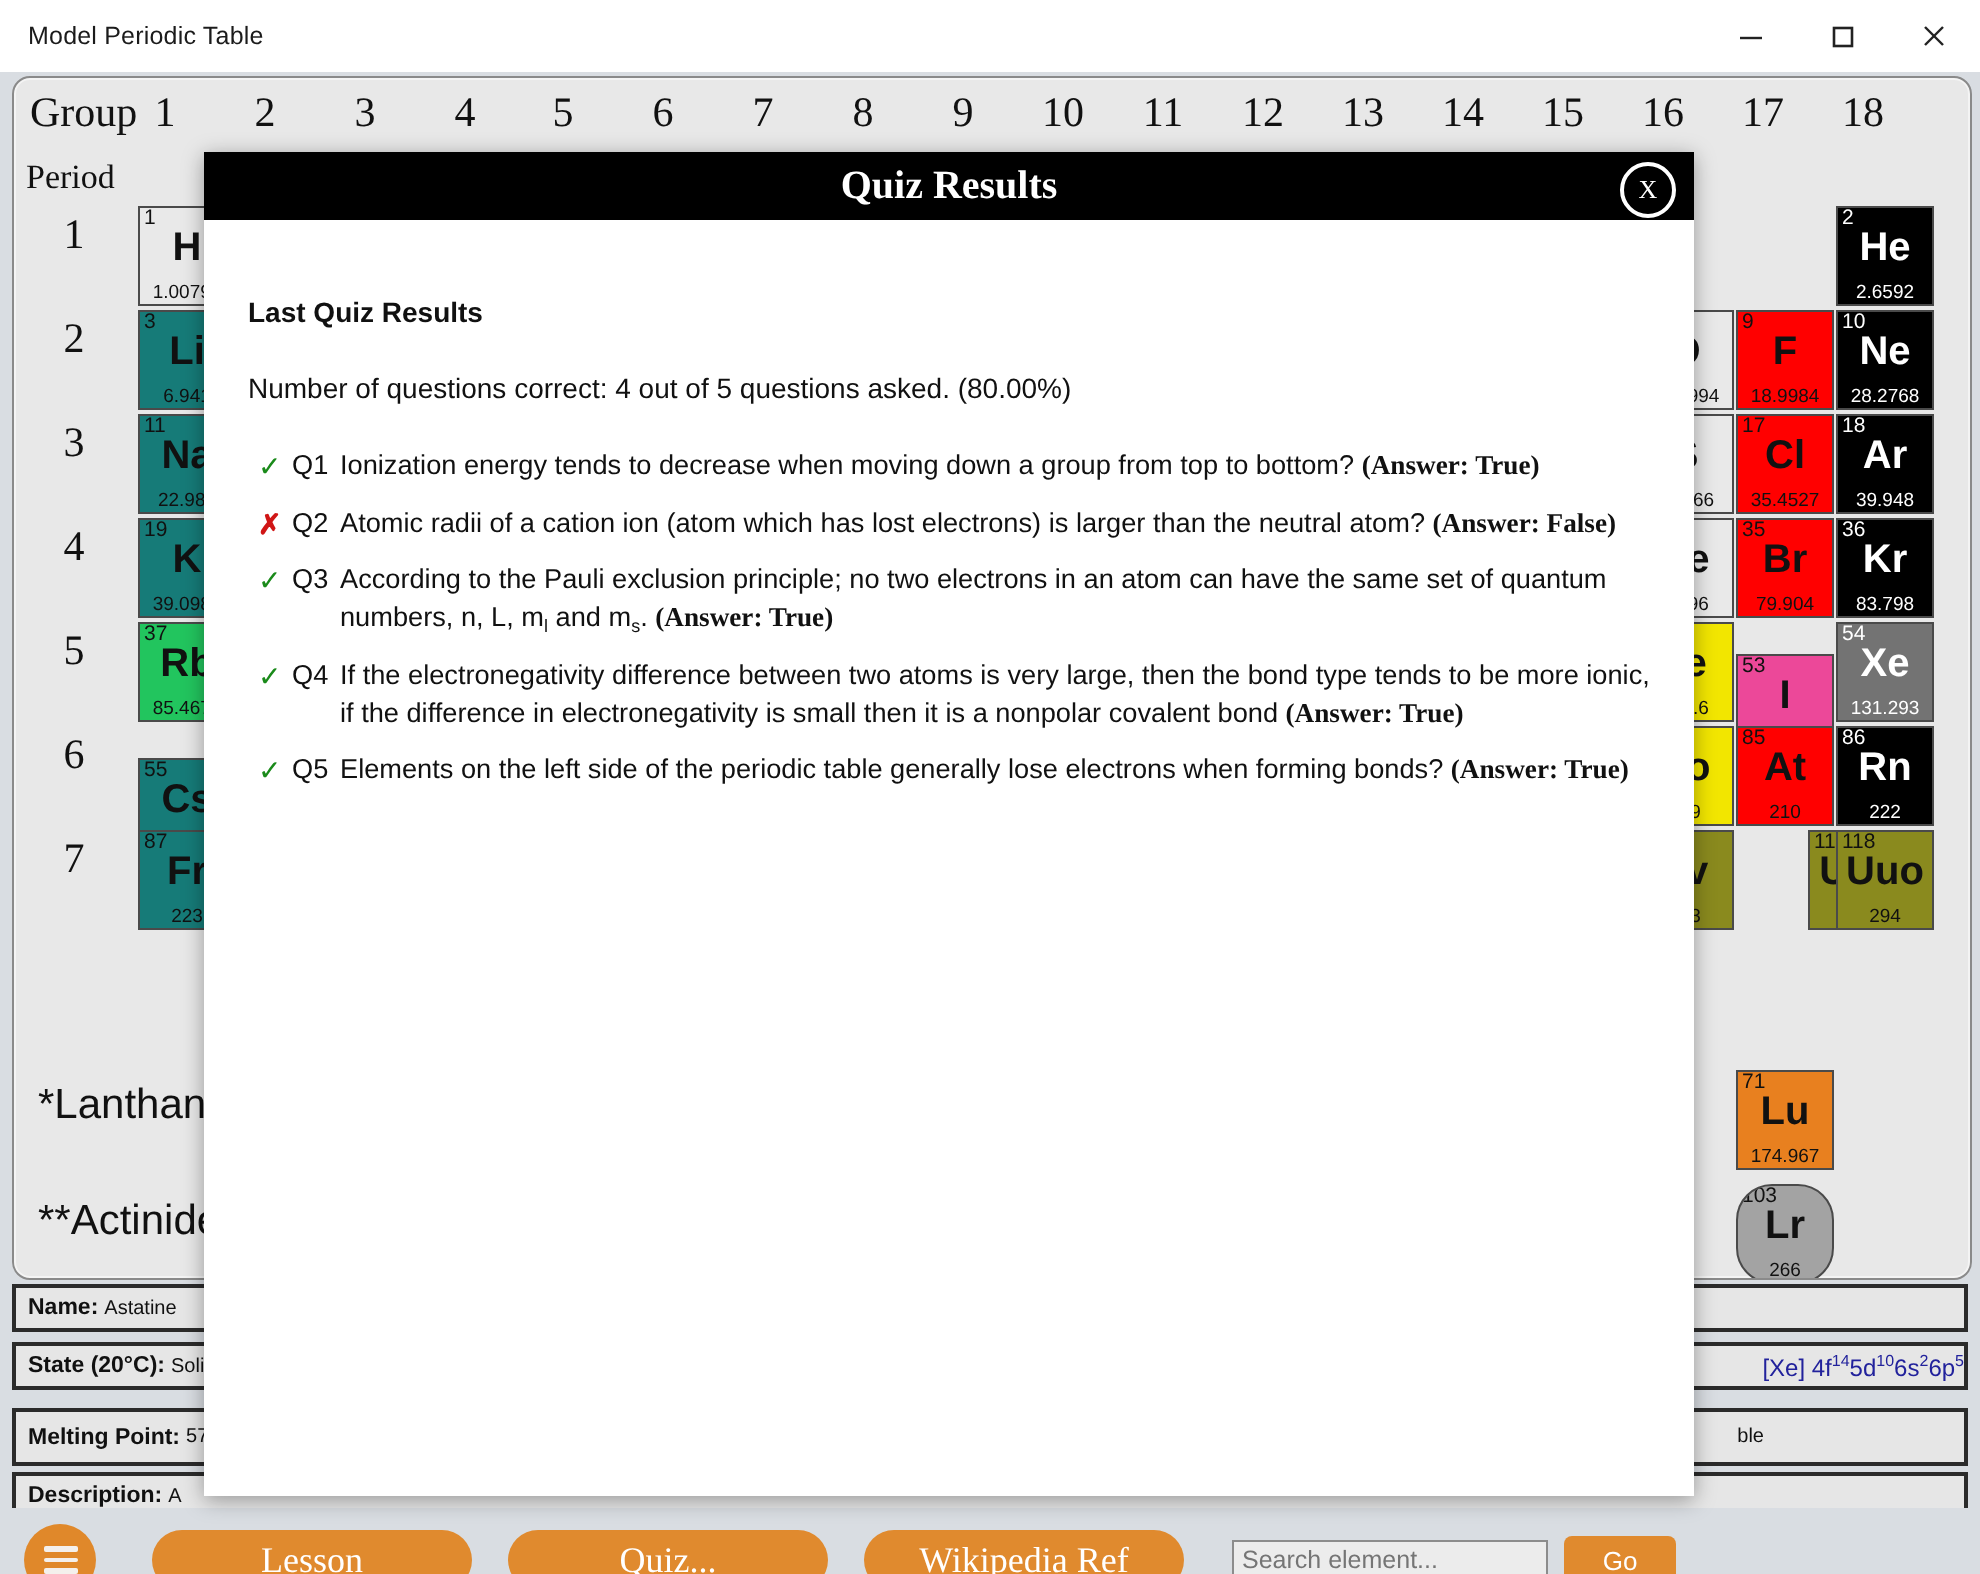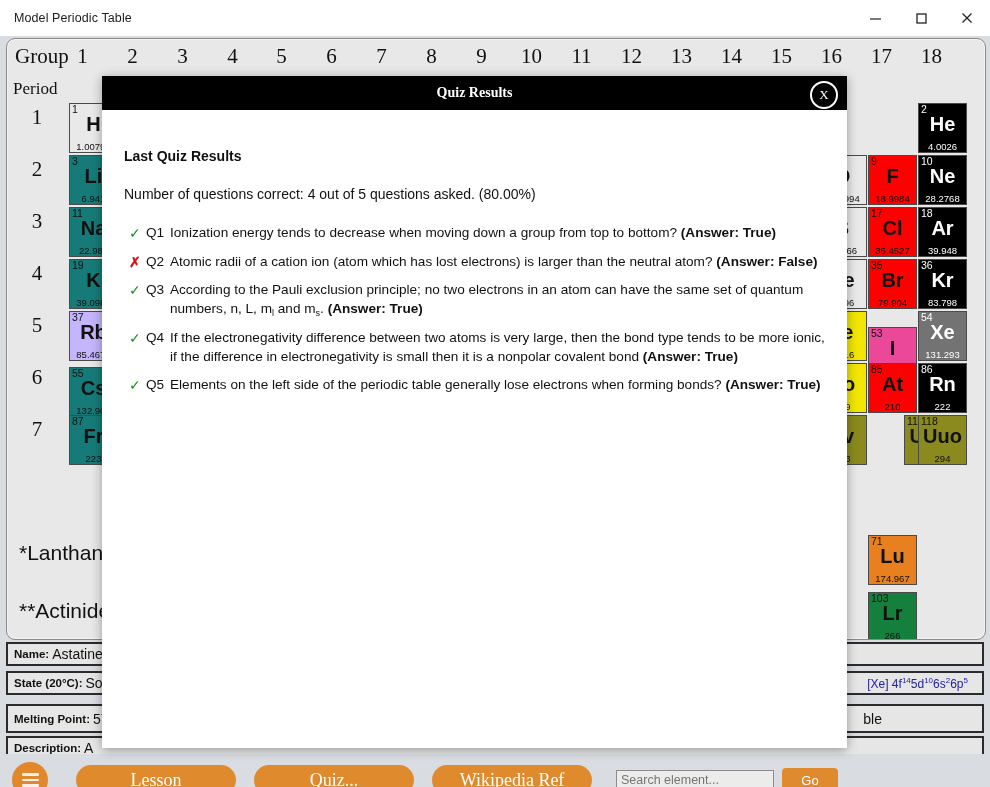--- a/index.html
+++ b/index.html
@@ -79,21 +79,21 @@
   }
 
   
   .infopanel{position:absolute;left:6px;top:606px;width:978px;height:110px;}
   .inforow{
     position:absolute;left:0;height:24px;box-sizing:border-box;
     border:2px solid #2b2b2b;background:#e6e6e6;
     display:flex;align-items:center;
   }
   .inforow .ikey{font-size:11.5px;font-weight:bold;color:#111;padding-left:6px;white-space:nowrap;}
-  .inforow .ival{font-size:14px;color:#111;padding-left:3px;white-space:nowrap;}
+  .inforow .ival{font-size:10px;color:#111;padding-left:3px;white-space:nowrap;}
   .econf{font-size:12px;color:#22229c;padding-left:6px;white-space:nowrap;}
   .econf sup{font-size:8px;vertical-align:super;}
 
   
   .toolbar{
     position:absolute;left:0;top:718px;width:990px;height:52px;
     background:#d9dde2;display:flex;align-items:center;
   }
   .menubtn{
     width:36px;height:36px;border-radius:50%;background:#e0882a;
@@ -126,21 +126,21 @@
   
   .dialog{
     position:absolute;left:102px;top:76px;width:745px;height:672px;
     background:#ffffff;box-shadow:0 2px 10px rgba(0,0,0,.35);
   }
   .dlg-head{
     position:relative;height:34px;background:#000000;
     display:flex;align-items:center;justify-content:center;
   }
   .dlg-head .dtitle{
-    color:#ffffff;font-size:14px;font-weight:bold;
+    color:#ffffff;font-size:20px;font-weight:bold;
     font-family:"Liberation Serif",serif;
   }
   .dlg-close{
     position:absolute;right:9px;top:5px;width:24px;height:24px;border-radius:50%;
     border:2px solid #ffffff;color:#ffffff;font-size:13px;
     display:flex;align-items:center;justify-content:center;
     font-family:"Liberation Serif",serif;
   }
   .dlg-body{padding:38px 22px 0 22px;}
   .dlg-h{font-size:14px;font-weight:bold;color:#111;margin:0 0 22px 0;}
@@ -150,21 +150,21 @@
   .qitem{
     position:relative;padding-left:46px;margin-bottom:10px;
     font-size:13.6px;line-height:18.5px;color:#111;
   }
   .qmark{
     position:absolute;left:5px;top:0px;font-size:14px;line-height:18.5px;font-weight:bold;
   }
   .qmark.ok{color:#1a8a1a;font-weight:normal;}
   .qmark.bad{color:#d01616;}
   .qid{position:absolute;left:22px;top:0;font-size:13.6px;line-height:18.5px;}
-  .qitem b{font-weight:bold;}
+  .qitem b{font-weight:bold;font-family:Liberation Serif, serif;}
   .qitem sub{font-size:9px;vertical-align:baseline;position:relative;top:3px;}
 </style>
 </head>
 <body>
 
 <div class="app">
 
   <div class="titlebar">
     <div class="wtitle">Model Periodic Table</div>
     <div class="wbtns">
@@ -196,21 +196,21 @@
       </div>
       <span class="plabel">Period</span>
       <span id="period-nums"><span class="pnum" style="top: 66px;">1</span><span class="pnum" style="top: 118px;">2</span><span class="pnum" style="top: 170px;">3</span><span class="pnum" style="top: 222px;">4</span><span class="pnum" style="top: 274px;">5</span><span class="pnum" style="top: 326px;">6</span><span class="pnum" style="top: 378px;">7</span></span>
       <span id="element-cells"><div class="cell c-light" style="left: 62px; top: 64px; background: rgb(233, 233, 233);">
             <span class="z">1</span>
             <span class="sym">H</span>
             <span class="mass">1.00794</span>
           </div><div class="cell c-dark" style="left: 911px; top: 64px; background: rgb(0, 0, 0);">
             <span class="z">2</span>
             <span class="sym">He</span>
-            <span class="mass">4.0026</span>
+            <span class="mass">2.6592</span>
           </div><div class="cell c-light" style="left: 62px; top: 116px; background: rgb(22, 123, 120);">
             <span class="z">3</span>
             <span class="sym">Li</span>
             <span class="mass">6.941</span>
           </div><div class="cell c-light" style="left: 811px; top: 116px; background: rgb(233, 233, 233);">
             <span class="z">8</span>
             <span class="sym">O</span>
             <span class="mass">15.9994</span>
           </div><div class="cell c-light" style="left: 861px; top: 116px; background: rgb(255, 0, 0);">
             <span class="z">9</span>
@@ -245,37 +245,37 @@
             <span class="sym">Se</span>
             <span class="mass">78.96</span>
           </div><div class="cell c-light" style="left: 861px; top: 220px; background: rgb(255, 0, 0);">
             <span class="z">35</span>
             <span class="sym">Br</span>
             <span class="mass">79.904</span>
           </div><div class="cell c-dark" style="left: 911px; top: 220px; background: rgb(0, 0, 0);">
             <span class="z">36</span>
             <span class="sym">Kr</span>
             <span class="mass">83.798</span>
-          </div><div class="cell c-light" style="left: 62px; top: 272px; background: #c4b5fd;">
+          </div><div class="cell c-light" style="left: 62px; top: 272px; background: #22c55e;">
             <span class="z">37</span>
             <span class="sym">Rb</span>
             <span class="mass">85.4678</span>
           </div><div class="cell c-light" style="left: 811px; top: 272px; background: rgb(242, 230, 0);">
             <span class="z">52</span>
             <span class="sym">Te</span>
             <span class="mass">127.6</span>
           </div><div class="cell c-light" style="left: 861px; top: 288px; background: #ec4899;">
             <span class="z">53</span>
             <span class="sym">I</span>
             <span class="mass">126.904</span>
           </div><div class="cell c-dark" style="left: 911px; top: 272px; background: #737373;">
             <span class="z">54</span>
             <span class="sym">Xe</span>
             <span class="mass">131.293</span>
-          </div><div class="cell c-light" style="left: 62px; top: 328px; background: rgb(22, 123, 120);">
+          </div><div class="cell c-light" style="left: 62px; top: 340px; background: rgb(22, 123, 120);">
             <span class="z">55</span>
             <span class="sym">Cs</span>
             <span class="mass">132.905</span>
           </div><div class="cell c-light" style="left: 811px; top: 324px; background: rgb(242, 230, 0);">
             <span class="z">84</span>
             <span class="sym">Po</span>
             <span class="mass">209</span>
           </div><div class="cell c-light" style="left: 861px; top: 324px; background: rgb(255, 0, 0);">
             <span class="z">85</span>
             <span class="sym">At</span>
@@ -297,38 +297,38 @@
             <span class="sym">Uus</span>
             <span class="mass">294</span>
           </div><div class="cell c-light" style="left: 911px; top: 376px; background: rgb(138, 138, 30);">
             <span class="z">118</span>
             <span class="sym">Uuo</span>
             <span class="mass">294</span>
           </div><div class="cell c-light" style="left: 861px; top: 496px; background: rgb(232, 128, 31);">
             <span class="z">71</span>
             <span class="sym">Lu</span>
             <span class="mass">174.967</span>
-          </div><div class="cell c-light" style="left: 861px; top: 553px; background: #15803d;">
+          </div><div class="cell c-light" style="left: 861px; top: 553px; background: #a3a3a3; border-radius: 18px;">
             <span class="z">103</span>
             <span class="sym">Lr</span>
             <span class="mass">266</span>
           </div></span>
       <span class="serieslabel" id="lan-label" style="left:12px;top:502px;">*Lanthanides</span>
       <span class="serieslabel" id="act-label" style="left:12px;top:560px;">**Actinides</span>
     </div>
 
     <div class="infopanel">
       <div class="inforow" style="top:0px;left:0px;width:978px;">
         <span class="ikey">Name:</span>
         <span class="ival">Astatine</span>
       </div>
       <div class="inforow" style="top:29px;left:0px;width:978px;">
         <span class="ikey">State (20°C):</span>
         <span class="ival">Solid</span>
-        <span class="econf" id="econf" style="margin-left:auto;padding-right:14px;">[Xe] 4f<sup>14</sup>5d<sup>10</sup>6s<sup>2</sup>6p<sup>5</sup></span>
+        <span class="econf" id="econf" style="margin-left:auto;">[Xe] 4f<sup>14</sup>5d<sup>10</sup>6s<sup>2</sup>6p<sup>5</sup></span>
       </div>
       <div class="inforow" style="top:62px;left:0px;width:978px;height:29px;">
         <span class="ikey">Melting Point:</span>
         <span class="ival">575</span>
         <span class="ival" style="margin-left:auto;padding-right:100px;">ble</span>
       </div>
       <div class="inforow" style="top:94px;left:0px;width:978px;">
         <span class="ikey">Description:</span>
         <span class="ival">A</span>
       </div>

